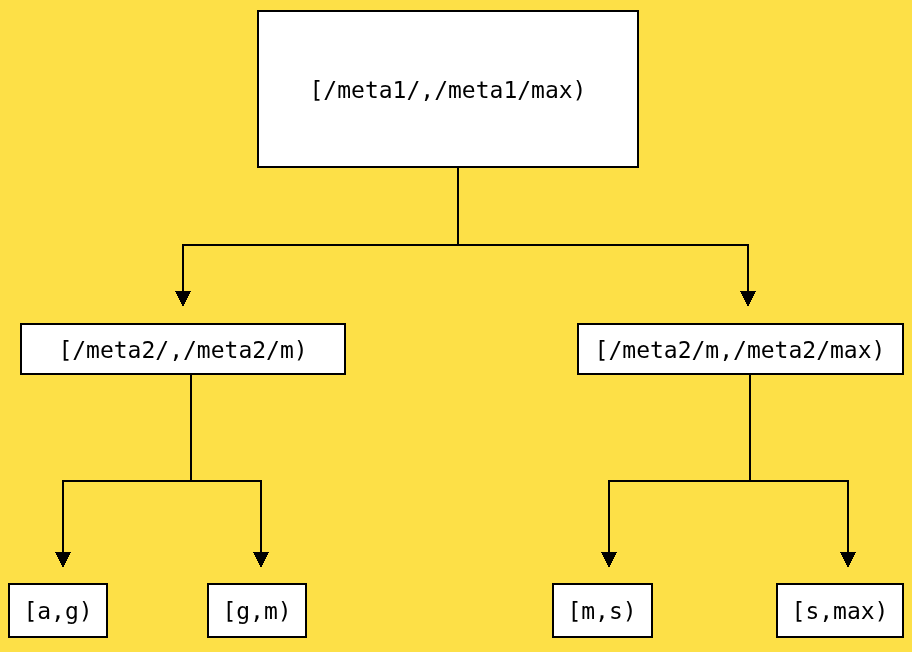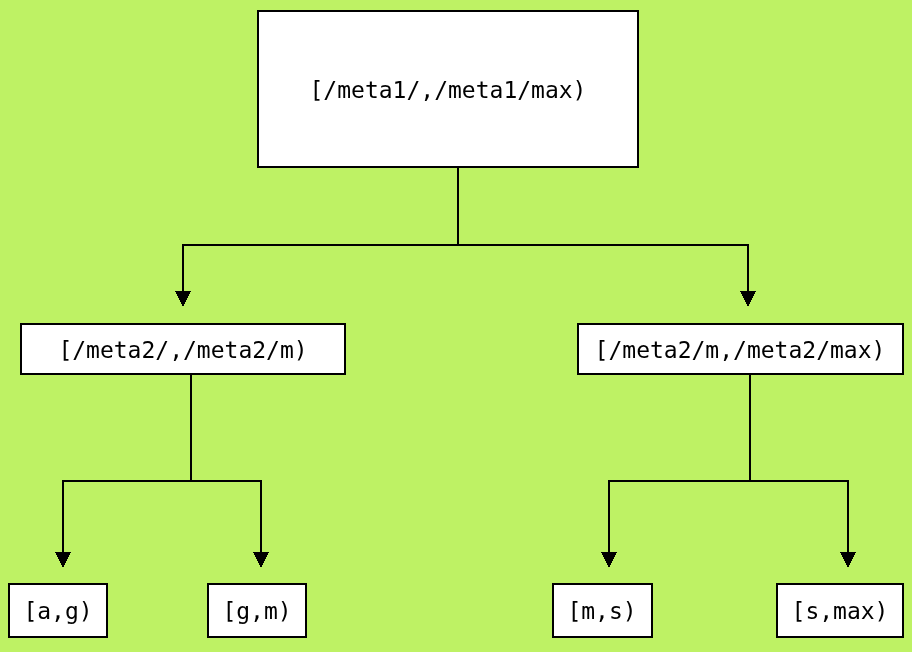--- a/index.html
+++ b/index.html
@@ -11,21 +11,21 @@
   body {
     width: 912px;
     height: 652px;
     overflow: hidden;
     font-family: "DejaVu Sans Mono", "Liberation Mono", monospace;
   }
   #diagram-root {
     position: relative;
     width: 912px;
     height: 652px;
-    background: #bef264;
+    background: #fde047;
     text-align: center;
   }
   svg#tree-canvas {
     position: absolute;
     top: 0;
     left: 0;
     width: 912px;
     height: 652px;
     display: block;
     shape-rendering: crispEdges;

